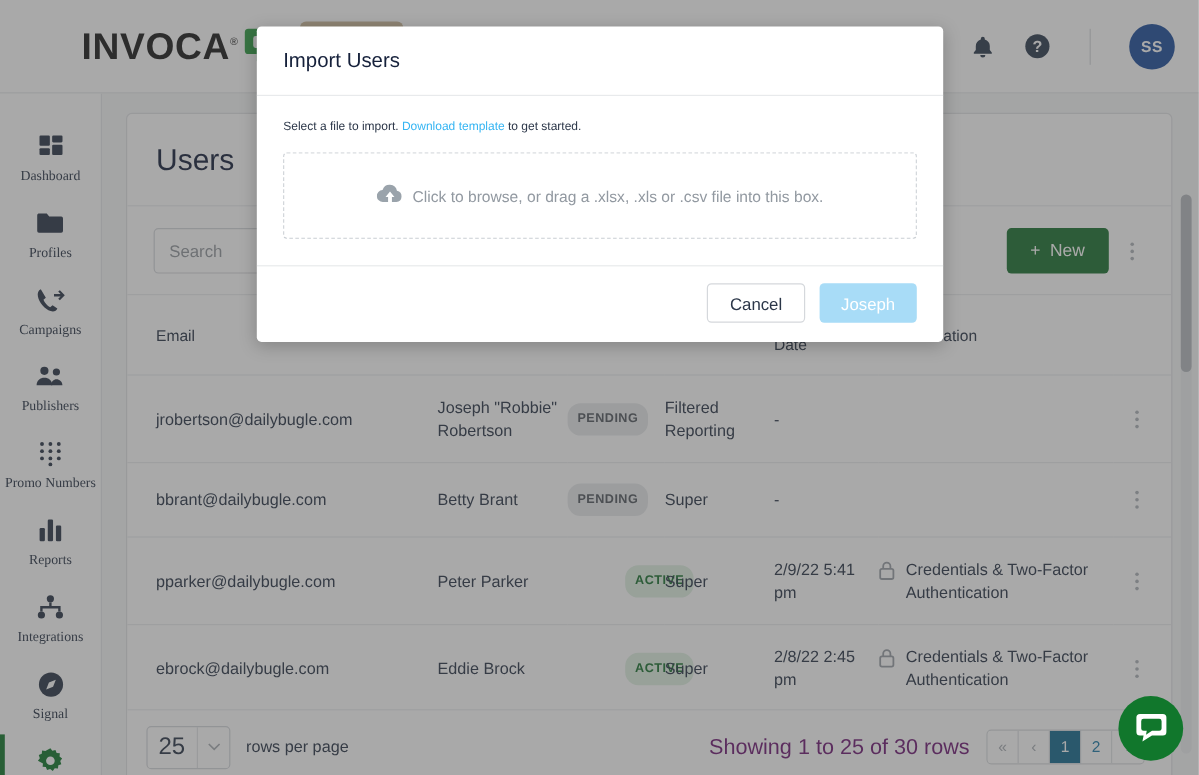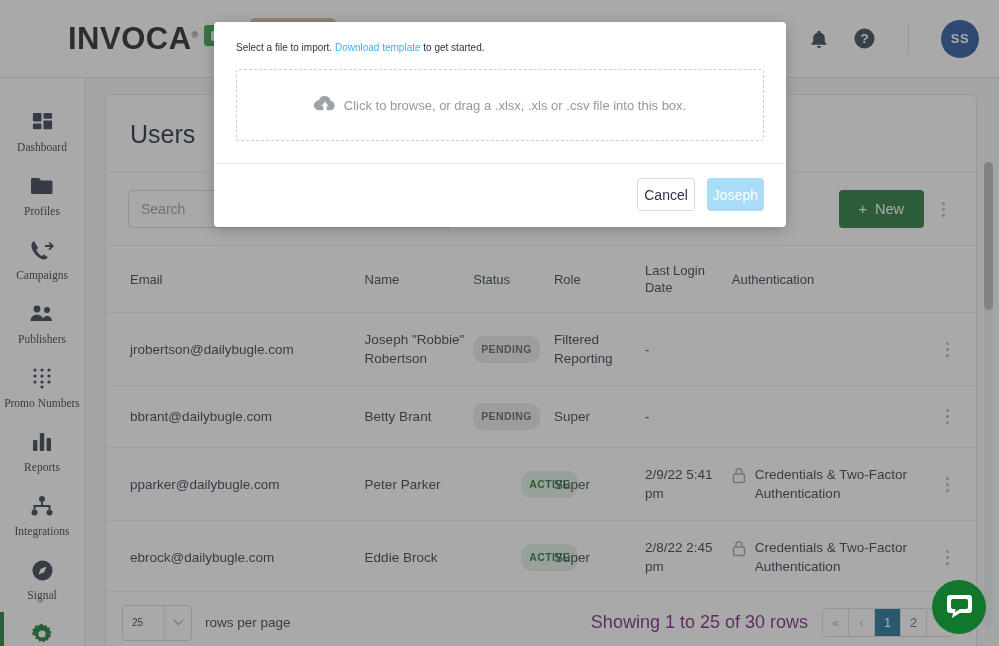--- a/index.html
+++ b/index.html
@@ -185,21 +185,21 @@
     display: flex; align-items: center;
     padding: 0 22px 0 16px;
     background: #fff;
   }
   .rows-select {
     width: 70px; height: 36px;
     border: 1px solid #d5d8dc; border-radius: 4px;
     display: flex; align-items: center;
     cursor: pointer; background: #fff;
   }
-  .rows-select .val { font-size: 10px; color: #2b3648; padding: 0 9px; flex: 1; }
+  .rows-select .val { font-size: 20px; color: #2b3648; padding: 0 9px; flex: 1; }
   .rows-select .sep { width: 1px; height: 100%; background: #e3e5e8; }
   .rows-select .chev { width: 26px; display: flex; align-items: center; justify-content: center; color: #a9aeb4; }
   .rows-label { font-size: 13.5px; color: #2b3648; margin-left: 13px; }
   .footer-spacer { flex: 1; }
   .showing { font-size: 18px; color: #701a75; margin-right: 14px; }
   .pager { display: flex; border: 1px solid #d9dcdf; border-radius: 4px; overflow: hidden; }
   .pg {
     min-width: 26px; height: 27px;
     display: flex; align-items: center; justify-content: center;
     font-size: 13px; color: #1f7ba8;
@@ -255,21 +255,21 @@
     cursor: pointer;
   }
   .dz-ico { color: #9aa3ab; }
   .dz-text { font-size: 13px; color: #9299a1; }
   .modal-foot {
     border-top: 1px solid #e8eaec;
     padding: 14px 22px 16px;
     display: flex; justify-content: flex-end; gap: 12px;
   }
   .btn {
-    height: 33px; padding: 0 6px;
+    height: 33px; padding: 0 18px;
     border-radius: 4px; font-size: 14px;
     font-family: "Liberation Sans", sans-serif;
     cursor: pointer;
   }
   .btn-cancel { background: #fff; border: 1px solid #d5d8dc; color: #2b3648; }
   .btn-import { background: #a8dcf7; border: none; color: #ffffff; }
 </style>
 </head>
 <body>
 
@@ -587,20 +587,23 @@
 <div id="dim-overlay"></div>
 
 <div class="chat-fab">
   <svg width="30" height="28" viewBox="0 0 30 28">
     <path d="M6 2h19a3 3 0 0 1 3 3v12a3 3 0 0 1-3 3h-9l-8 5 1-5H6a3 3 0 0 1-3-3V5a3 3 0 0 1 3-3z" fill="#ffffff"></path>
     <path d="M9 6h13a2 2 0 0 1 2 2v6a2 2 0 0 1-2 2h-6l-5 3.2.6-3.2H9a2 2 0 0 1-2-2V8a2 2 0 0 1 2-2z" fill="#11772c"></path>
   </svg>
 </div>
 
 <div class="modal">
+  <div class="modal-head">
+    <div class="modal-title">Import Users</div>
+  </div>
   <div class="modal-body">
     <div class="modal-desc">
       <span>Select a file to import. </span><a>Download template</a><span> to get started.</span>
     </div>
     <div class="dropzone">
       <span class="dz-ico">
         <svg width="22" height="16" viewBox="0 0 22 16" fill="currentColor">
           <path d="M5.2 15.3a5 5 0 0 1-.4-10A6.2 6.2 0 0 1 16.8 6a4.7 4.7 0 0 1-.5 9.3H12.6v-4.1h2.1L11 6.6l-3.7 4.6h2.1v4.1z"></path>
         </svg>
       </span>

